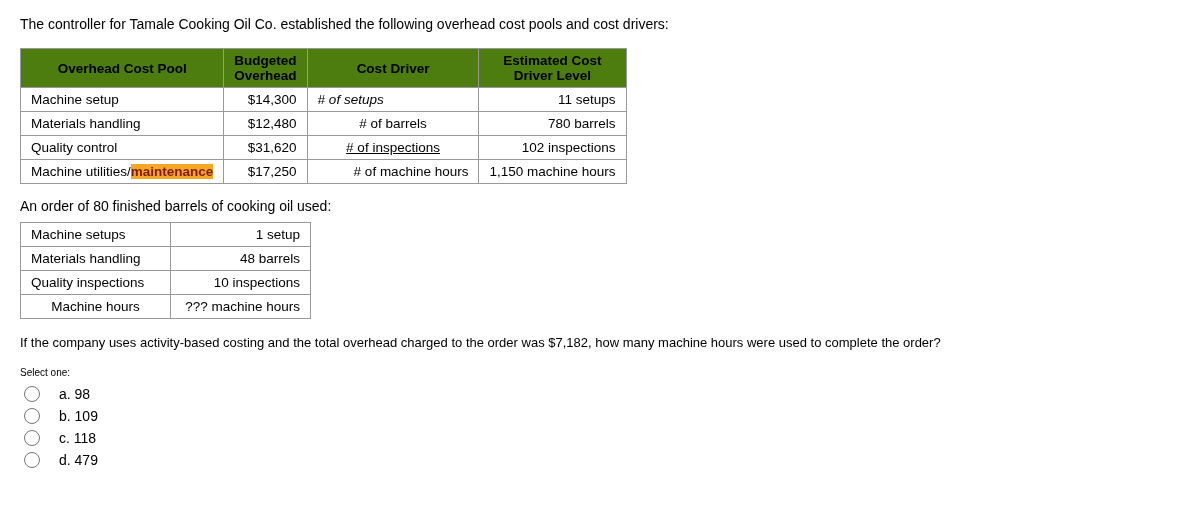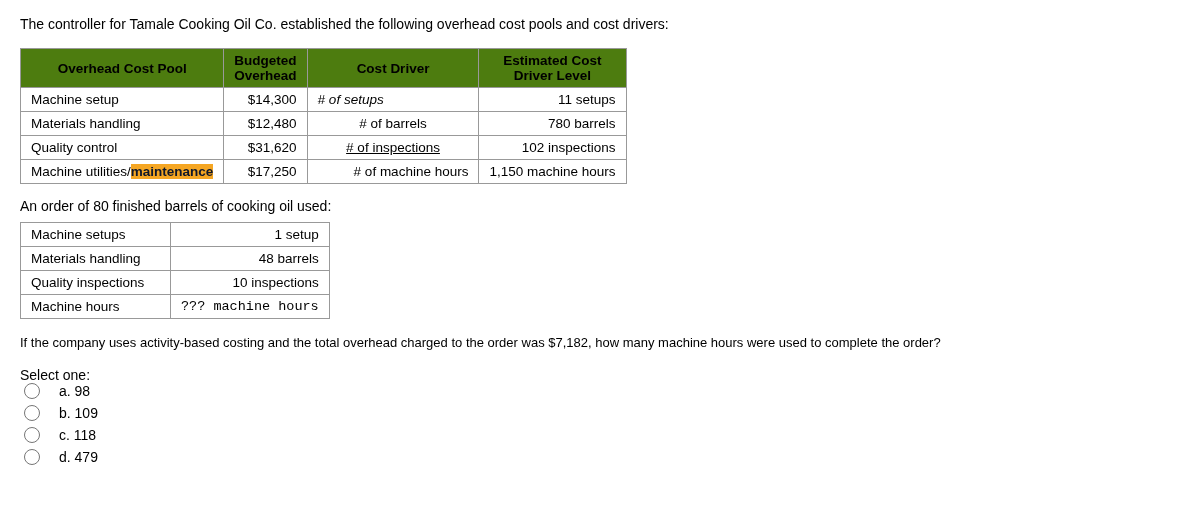--- a/index.html
+++ b/index.html
@@ -37,41 +37,41 @@
       text-align: left;
     }
     .main-table td:nth-child(3) {
       text-align: center;
     }
     .main-table th:first-child {
       text-align: center;
     }
     .highlight-orange {
       background-color: #f5a623;
-      color: #0f172a;
+      color: #7f1d1d;
       font-weight: bold;
     }
     .order-table td {
       text-align: right;
     }
     .order-table td:first-child {
       text-align: left;
     }
     .section-label {
       font-size: 14px;
       margin-bottom: 8px;
     }
     .question-text {
       font-size: 13px;
       margin-bottom: 14px;
       line-height: 1.5;
     }
     .select-label {
-      font-size: 14px;
-      margin-bottom: 0;
+      font-size: 10px;
+      margin-bottom: 8px;
     }
     .options {
       display: flex;
       flex-direction: column;
       gap: 6px;
       margin-left: 4px;
     }
     .option-item {
       display: flex;
       align-items: center;
@@ -145,22 +145,22 @@
       </tr>
       <tr>
         <td style="min-width: 150px;">Materials handling</td>
         <td style="min-width: 140px;">48 barrels</td>
       </tr>
       <tr>
         <td style="min-width: 150px;">Quality inspections</td>
         <td style="min-width: 140px;">10 inspections</td>
       </tr>
       <tr>
-        <td style="min-width: 150px;">Machine hours</td>
-        <td style="min-width: 140px; font-family: Liberation Mono, monospace;">??? machine hours</td>
+        <td style="min-width: 150px; text-align: center;">Machine hours</td>
+        <td style="min-width: 140px;">??? machine hours</td>
       </tr>
     </tbody>
 </table>
 
 <p class="question-text">If the company uses activity-based costing and the total overhead charged to the order was $7,182, how many machine hours were used to complete the order?</p>
 
 <p class="select-label">Select one:</p>
 
 <div class="options" id="options-container">
 <div class="option-item">

